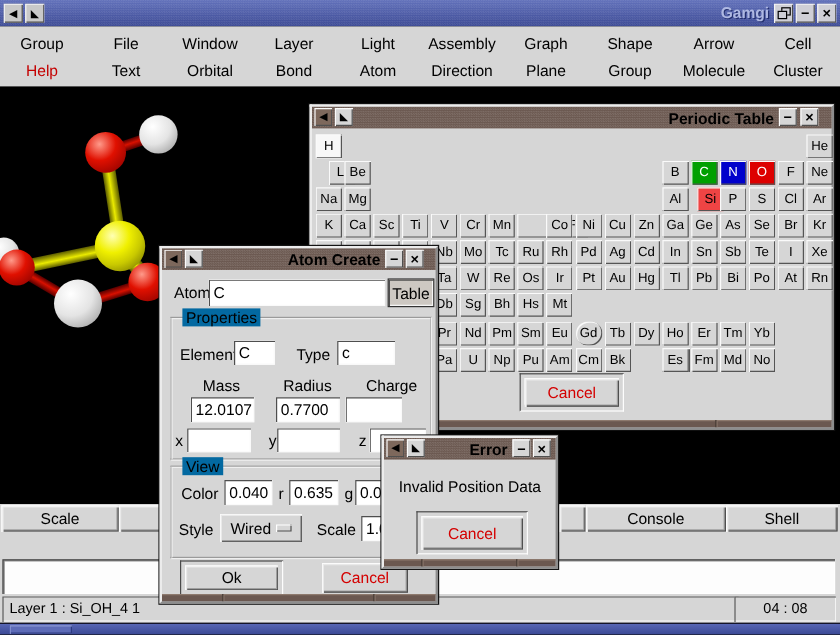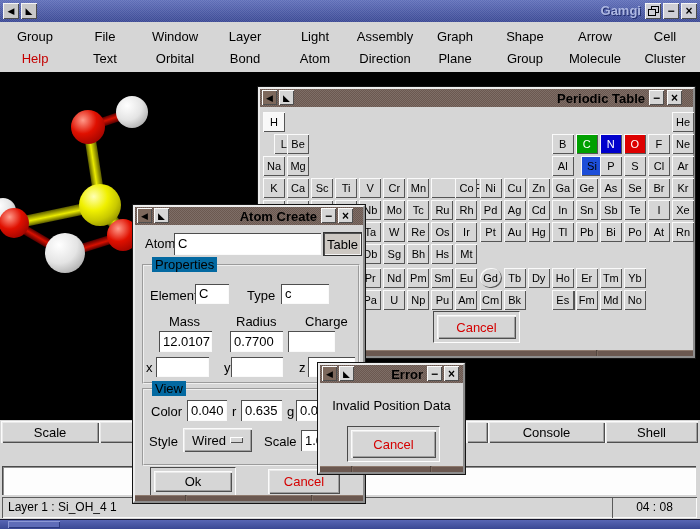--- a/index.html
+++ b/index.html
@@ -200,21 +200,21 @@
         <div class="elcell" style="left: 27.06px; top: 45px;">Be</div>
         <div class="elcell" style="left: 291.72px; top: 45px;">B</div>
         <div class="elcell" style="left: 315.78px; top: 45px; background: rgb(0, 160, 0); color: rgb(255, 255, 255);">C</div>
         <div class="elcell" style="left: 339.84px; top: 45px; background: rgb(0, 0, 204); color: rgb(255, 255, 255);">N</div>
         <div class="elcell" style="left: 363.9px; top: 45px; background: rgb(221, 0, 0); color: rgb(255, 255, 255);">O</div>
         <div class="elcell" style="left: 387.96px; top: 45px;">F</div>
         <div class="elcell" style="left: 412.02px; top: 45px;">Ne</div>
         <div class="elcell" style="left: 3px; top: 67px;">Na</div>
         <div class="elcell" style="left: 27.06px; top: 67px;">Mg</div>
         <div class="elcell" style="left: 291.72px; top: 67px;">Al</div>
-        <div class="elcell" style="left: 321px; top: 67px; background: #1d4ed8; color: rgb(0, 0, 0);">Si</div>
+        <div class="elcell" style="left: 321px; top: 67px; background: #ef4444; color: rgb(0, 0, 0);">Si</div>
         <div class="elcell" style="left: 339.84px; top: 67px;">P</div>
         <div class="elcell" style="left: 363.9px; top: 67px;">S</div>
         <div class="elcell" style="left: 387.96px; top: 67px;">Cl</div>
         <div class="elcell" style="left: 412.02px; top: 67px;">Ar</div>
         <div class="elcell" style="left: 3px; top: 89px;">K</div>
         <div class="elcell" style="left: 27.06px; top: 89px;">Ca</div>
         <div class="elcell" style="left: 51.12px; top: 89px;">Sc</div>
         <div class="elcell" style="left: 75.18px; top: 89px;">Ti</div>
         <div class="elcell" style="left: 99.24px; top: 89px;">V</div>
         <div class="elcell" style="left: 123.3px; top: 89px;">Cr</div>

